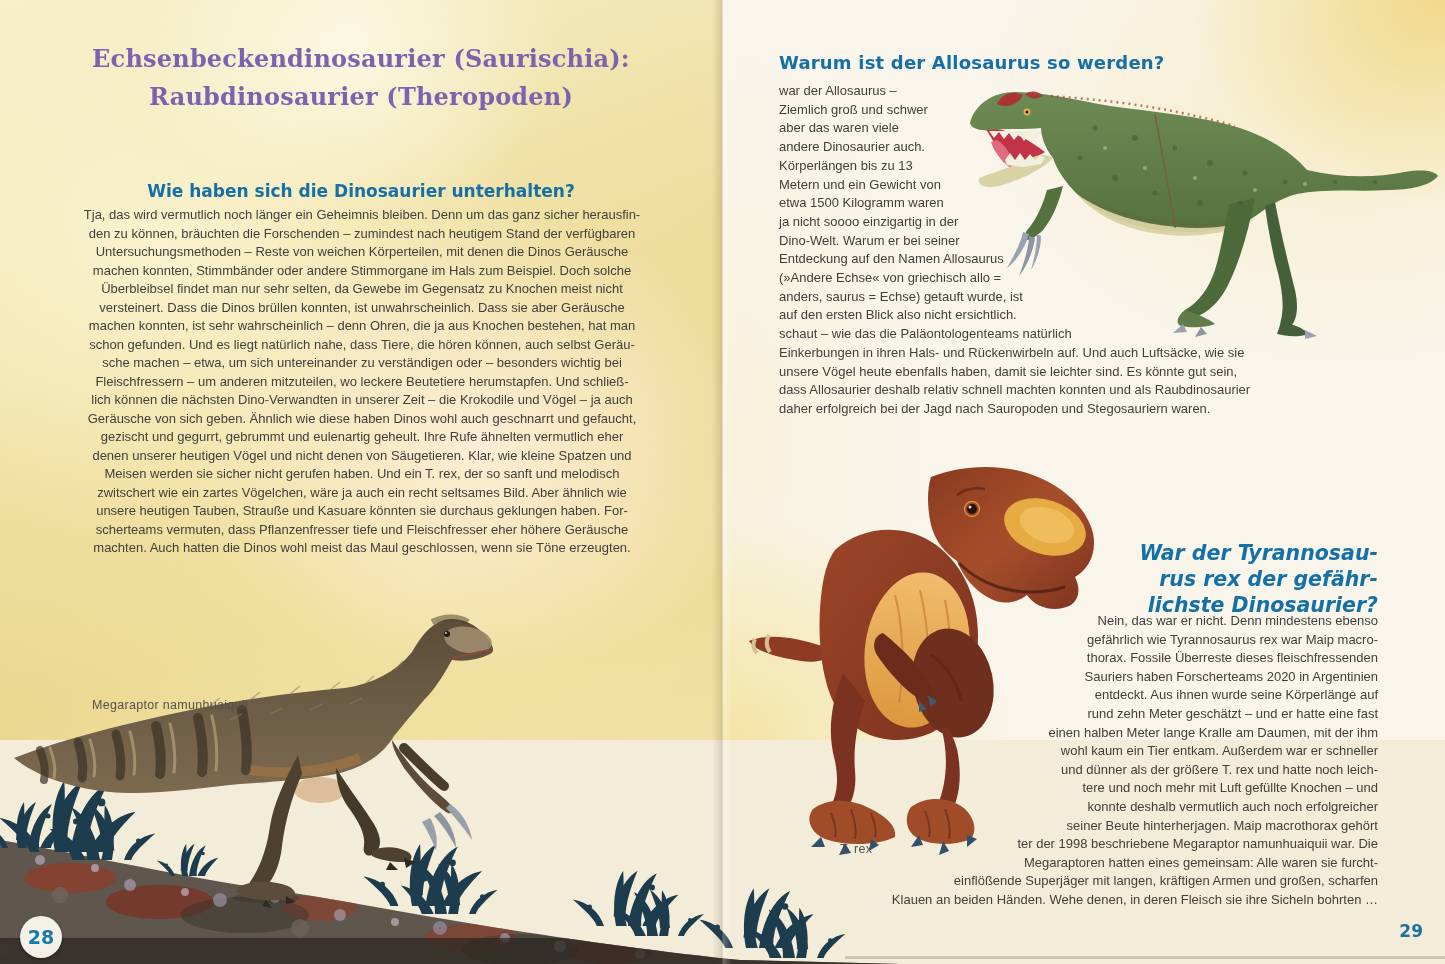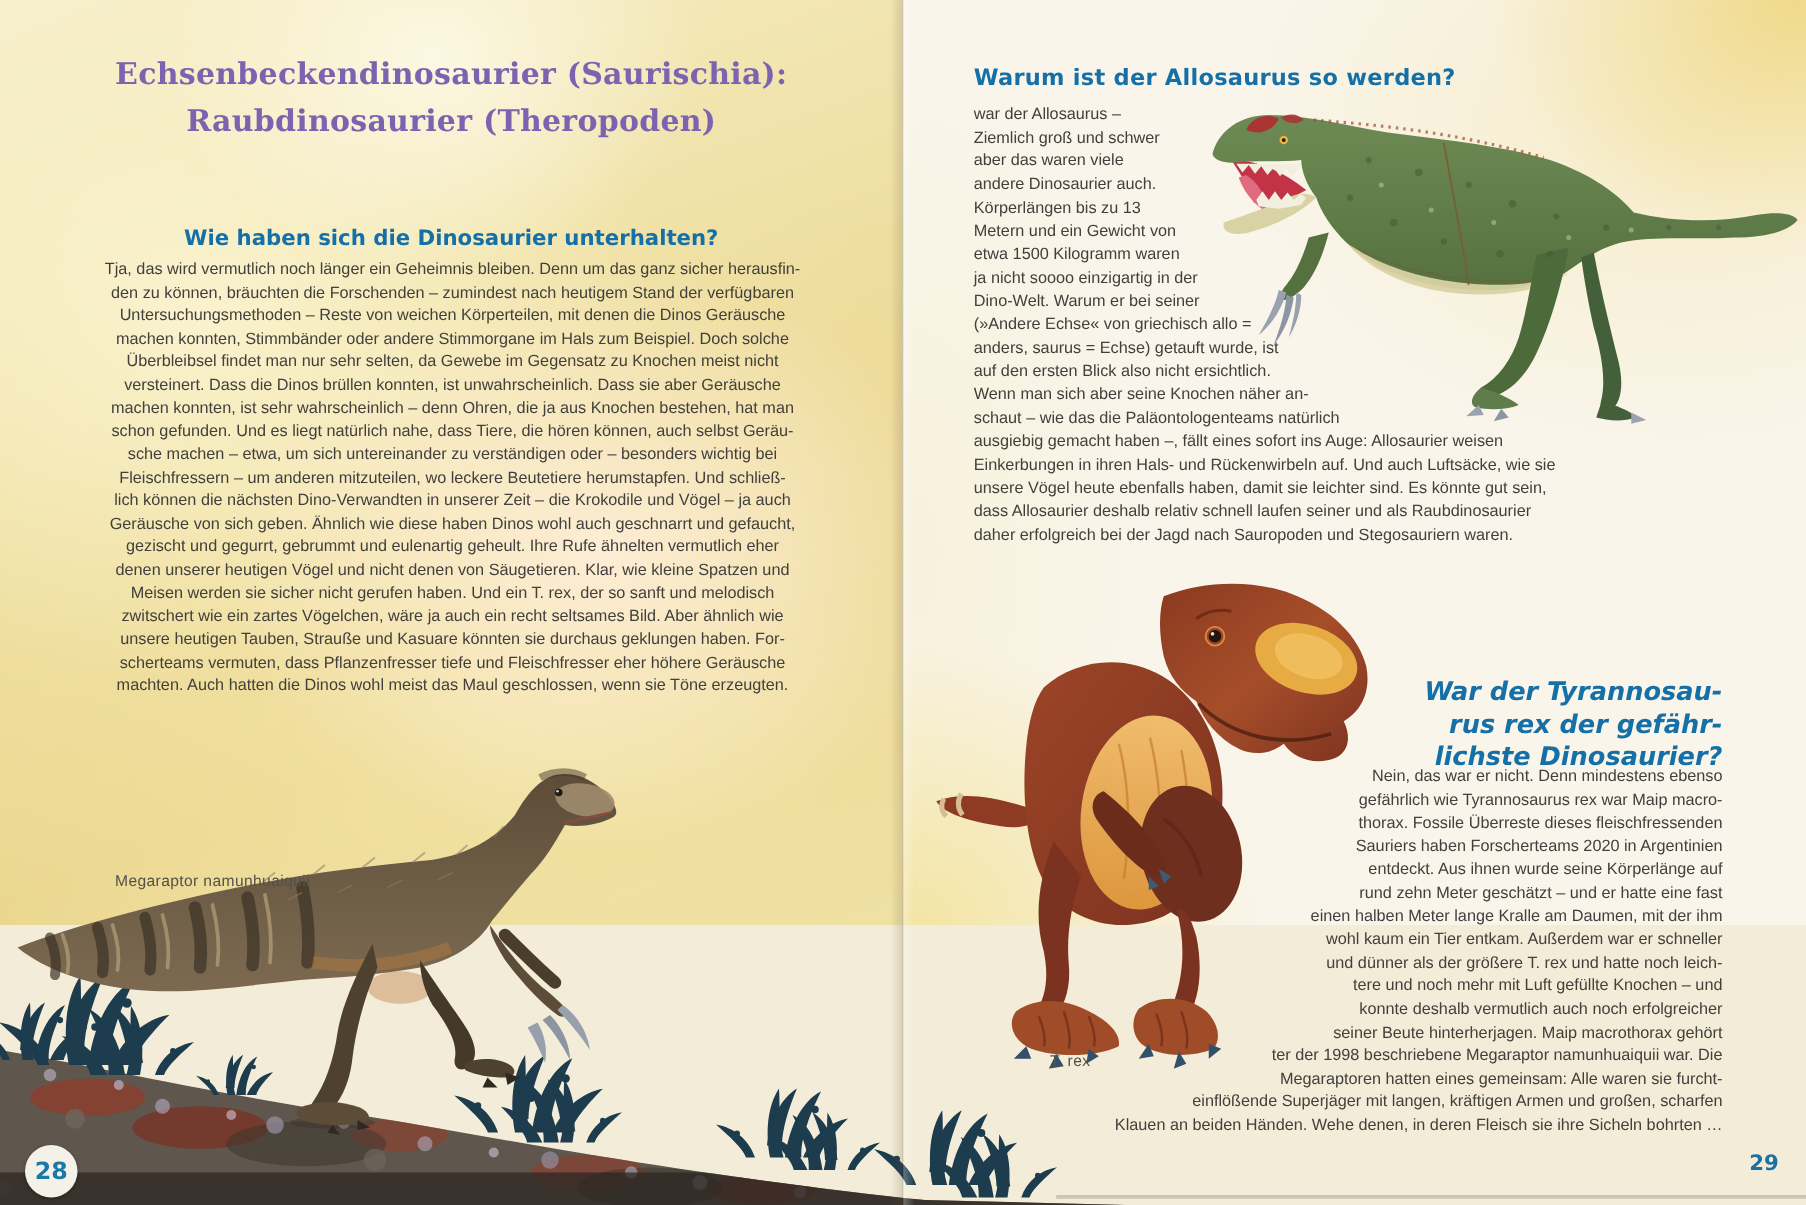--- a/index.html
+++ b/index.html
@@ -124,29 +124,28 @@
     <div class="body-lines allo-para">
         <div>war der Allosaurus –</div>
         <div>Ziemlich groß und schwer</div>
         <div>aber das waren viele</div>
         <div>andere Dinosaurier auch.</div>
         <div>Körperlängen bis zu 13</div>
         <div>Metern und ein Gewicht von</div>
         <div>etwa 1500 Kilogramm waren</div>
         <div>ja nicht soooo einzigartig in der</div>
         <div>Dino-Welt. Warum er bei seiner</div>
+        <div>Entdeckung auf den Namen Allosaurus</div>
         <div>(»Andere Echse« von griechisch allo =</div>
         <div>anders, saurus = Echse) getauft wurde, ist</div>
         <div>auf den ersten Blick also nicht ersichtlich.</div>
-        <div>Wenn man sich aber seine Knochen näher an-</div>
         <div>schaut – wie das die Paläontologenteams natürlich</div>
-        <div>ausgiebig gemacht haben –, fällt eines sofort ins Auge: Allosaurier weisen</div>
         <div>Einkerbungen in ihren Hals- und Rückenwirbeln auf. Und auch Luftsäcke, wie sie</div>
         <div>unsere Vögel heute ebenfalls haben, damit sie leichter sind. Es könnte gut sein,</div>
-        <div>dass Allosaurier deshalb relativ schnell laufen seiner und als Raubdinosaurier</div>
+        <div>dass Allosaurier deshalb relativ schnell machten konnten und als Raubdinosaurier</div>
         <div>daher erfolgreich bei der Jagd nach Sauropoden und Stegosauriern waren.</div>
       </div>
 
     <div class="blue-heading trex-heading">
         <div>War der Tyrannosau-</div>
         <div>rus rex der gefähr-</div>
         <div>lichste Dinosaurier?</div>
       </div>
 
     <div class="body-lines trex-para">

